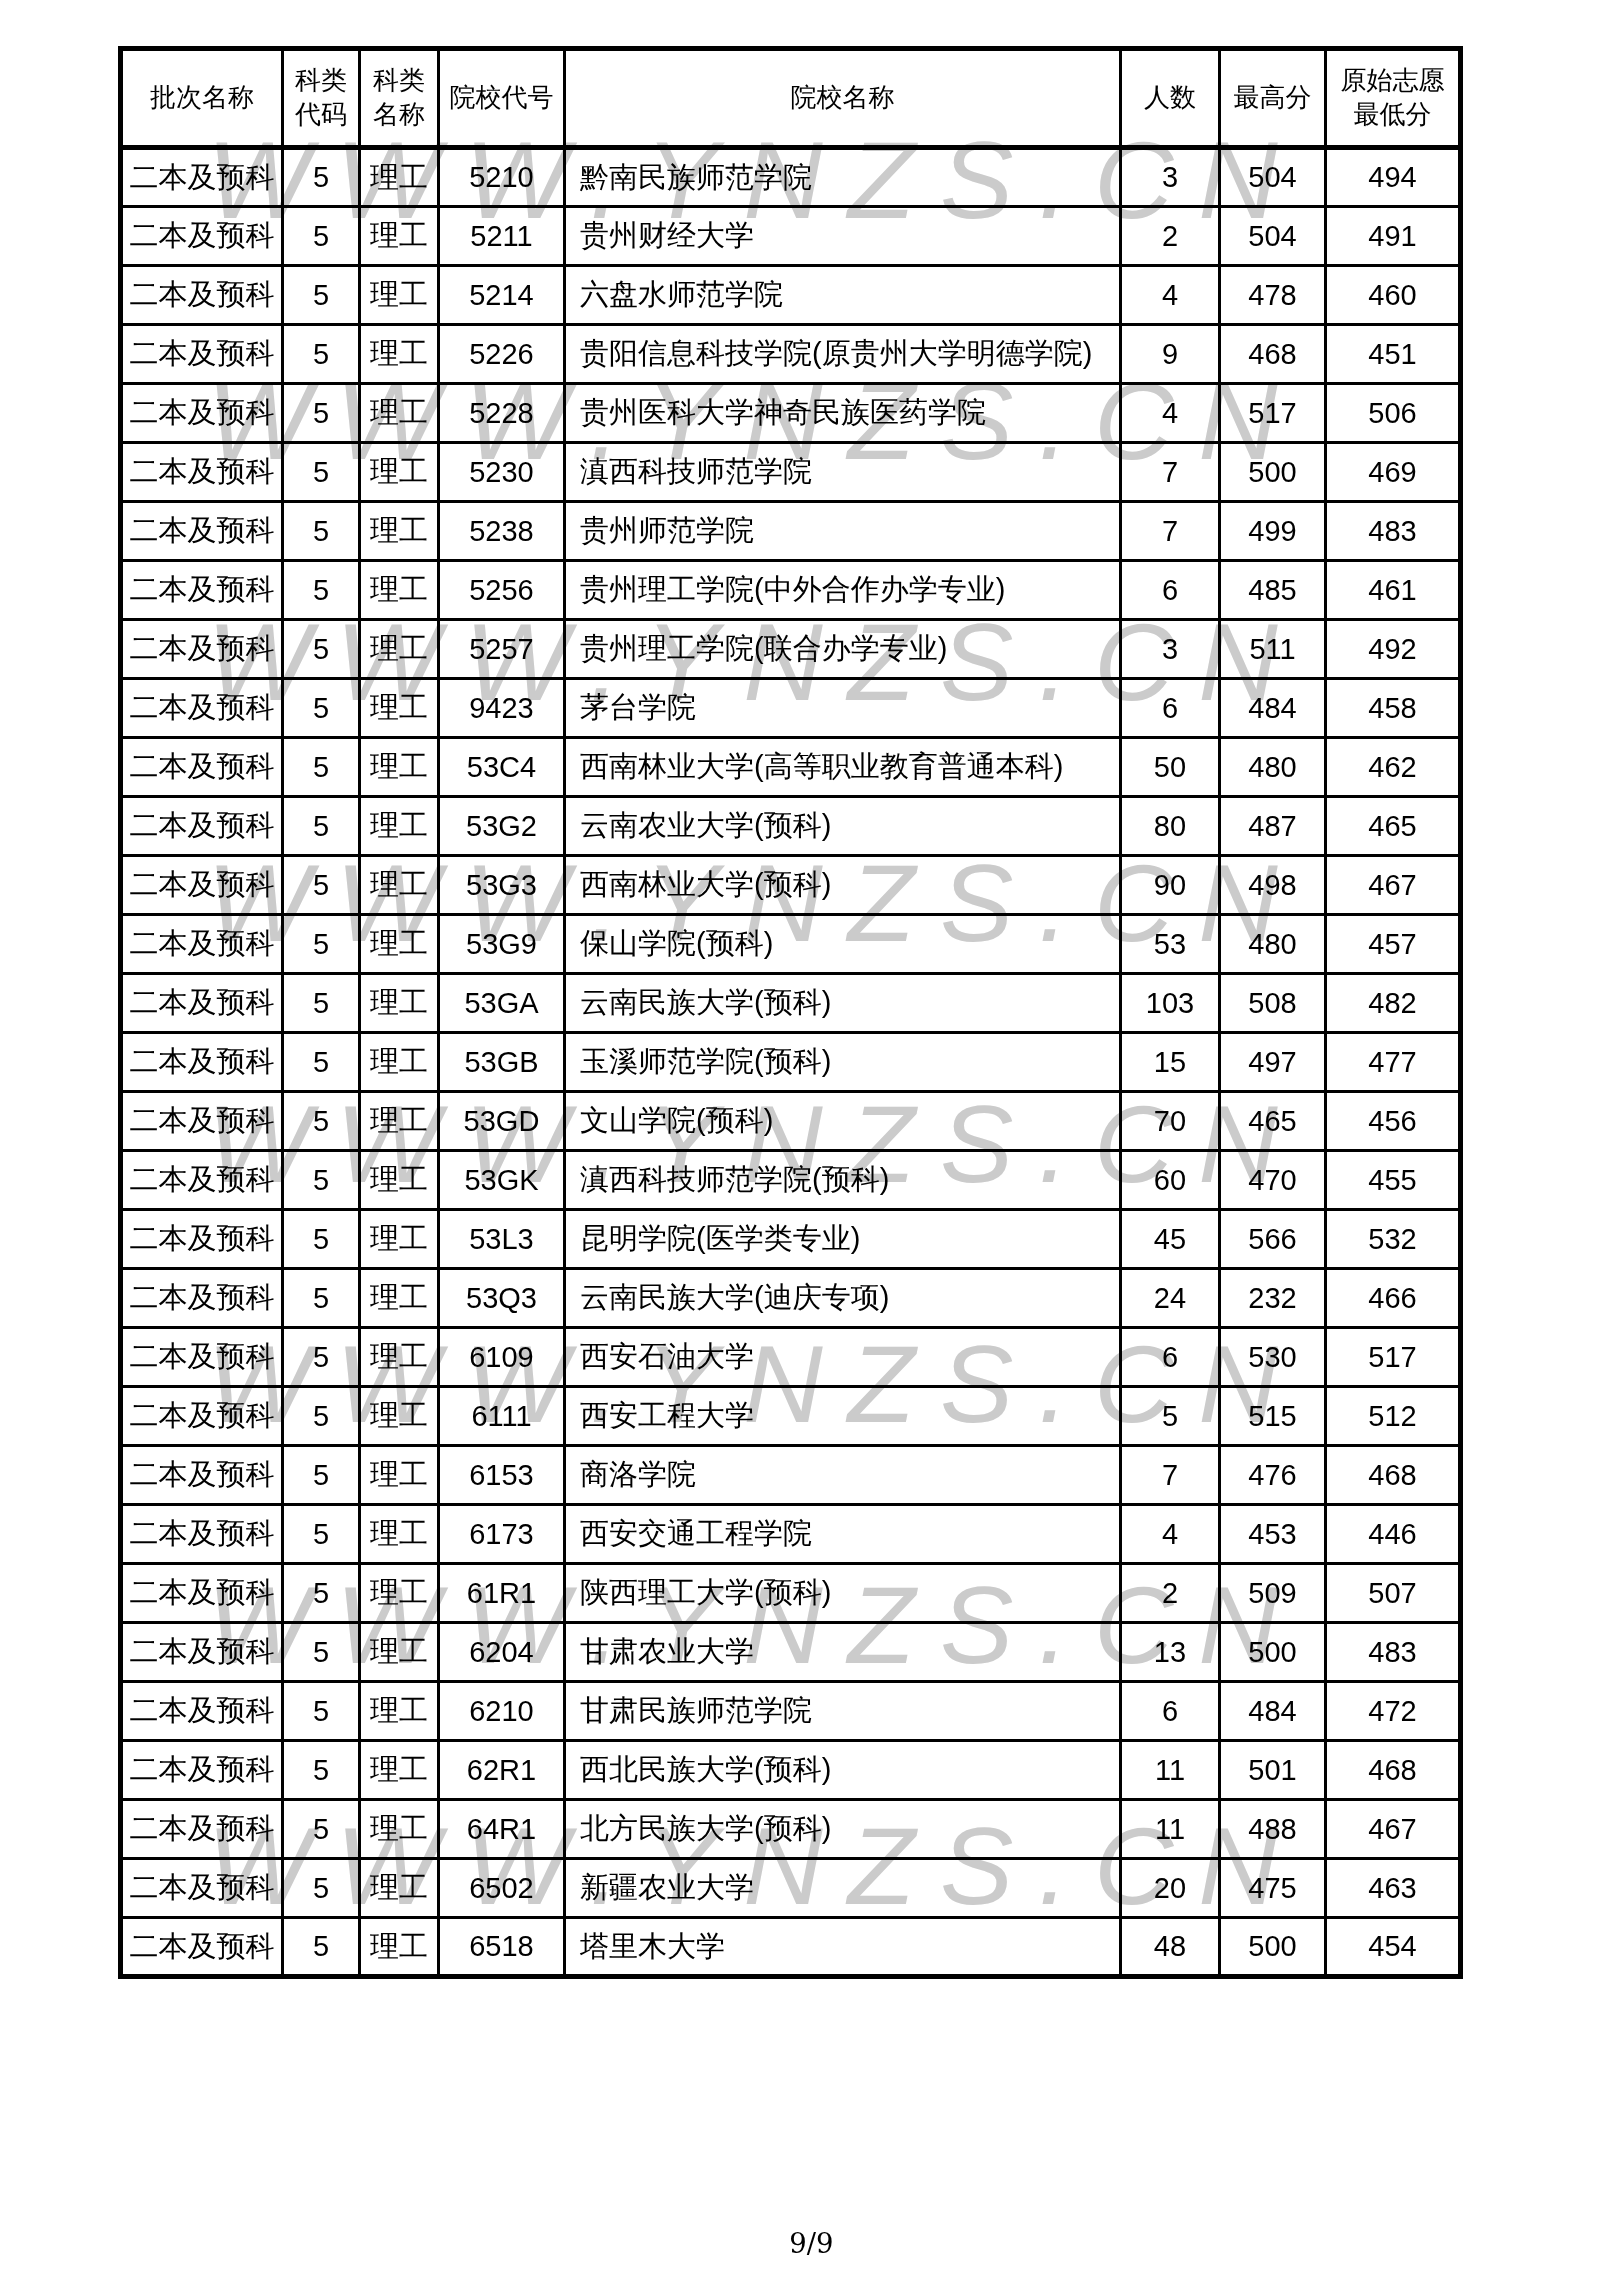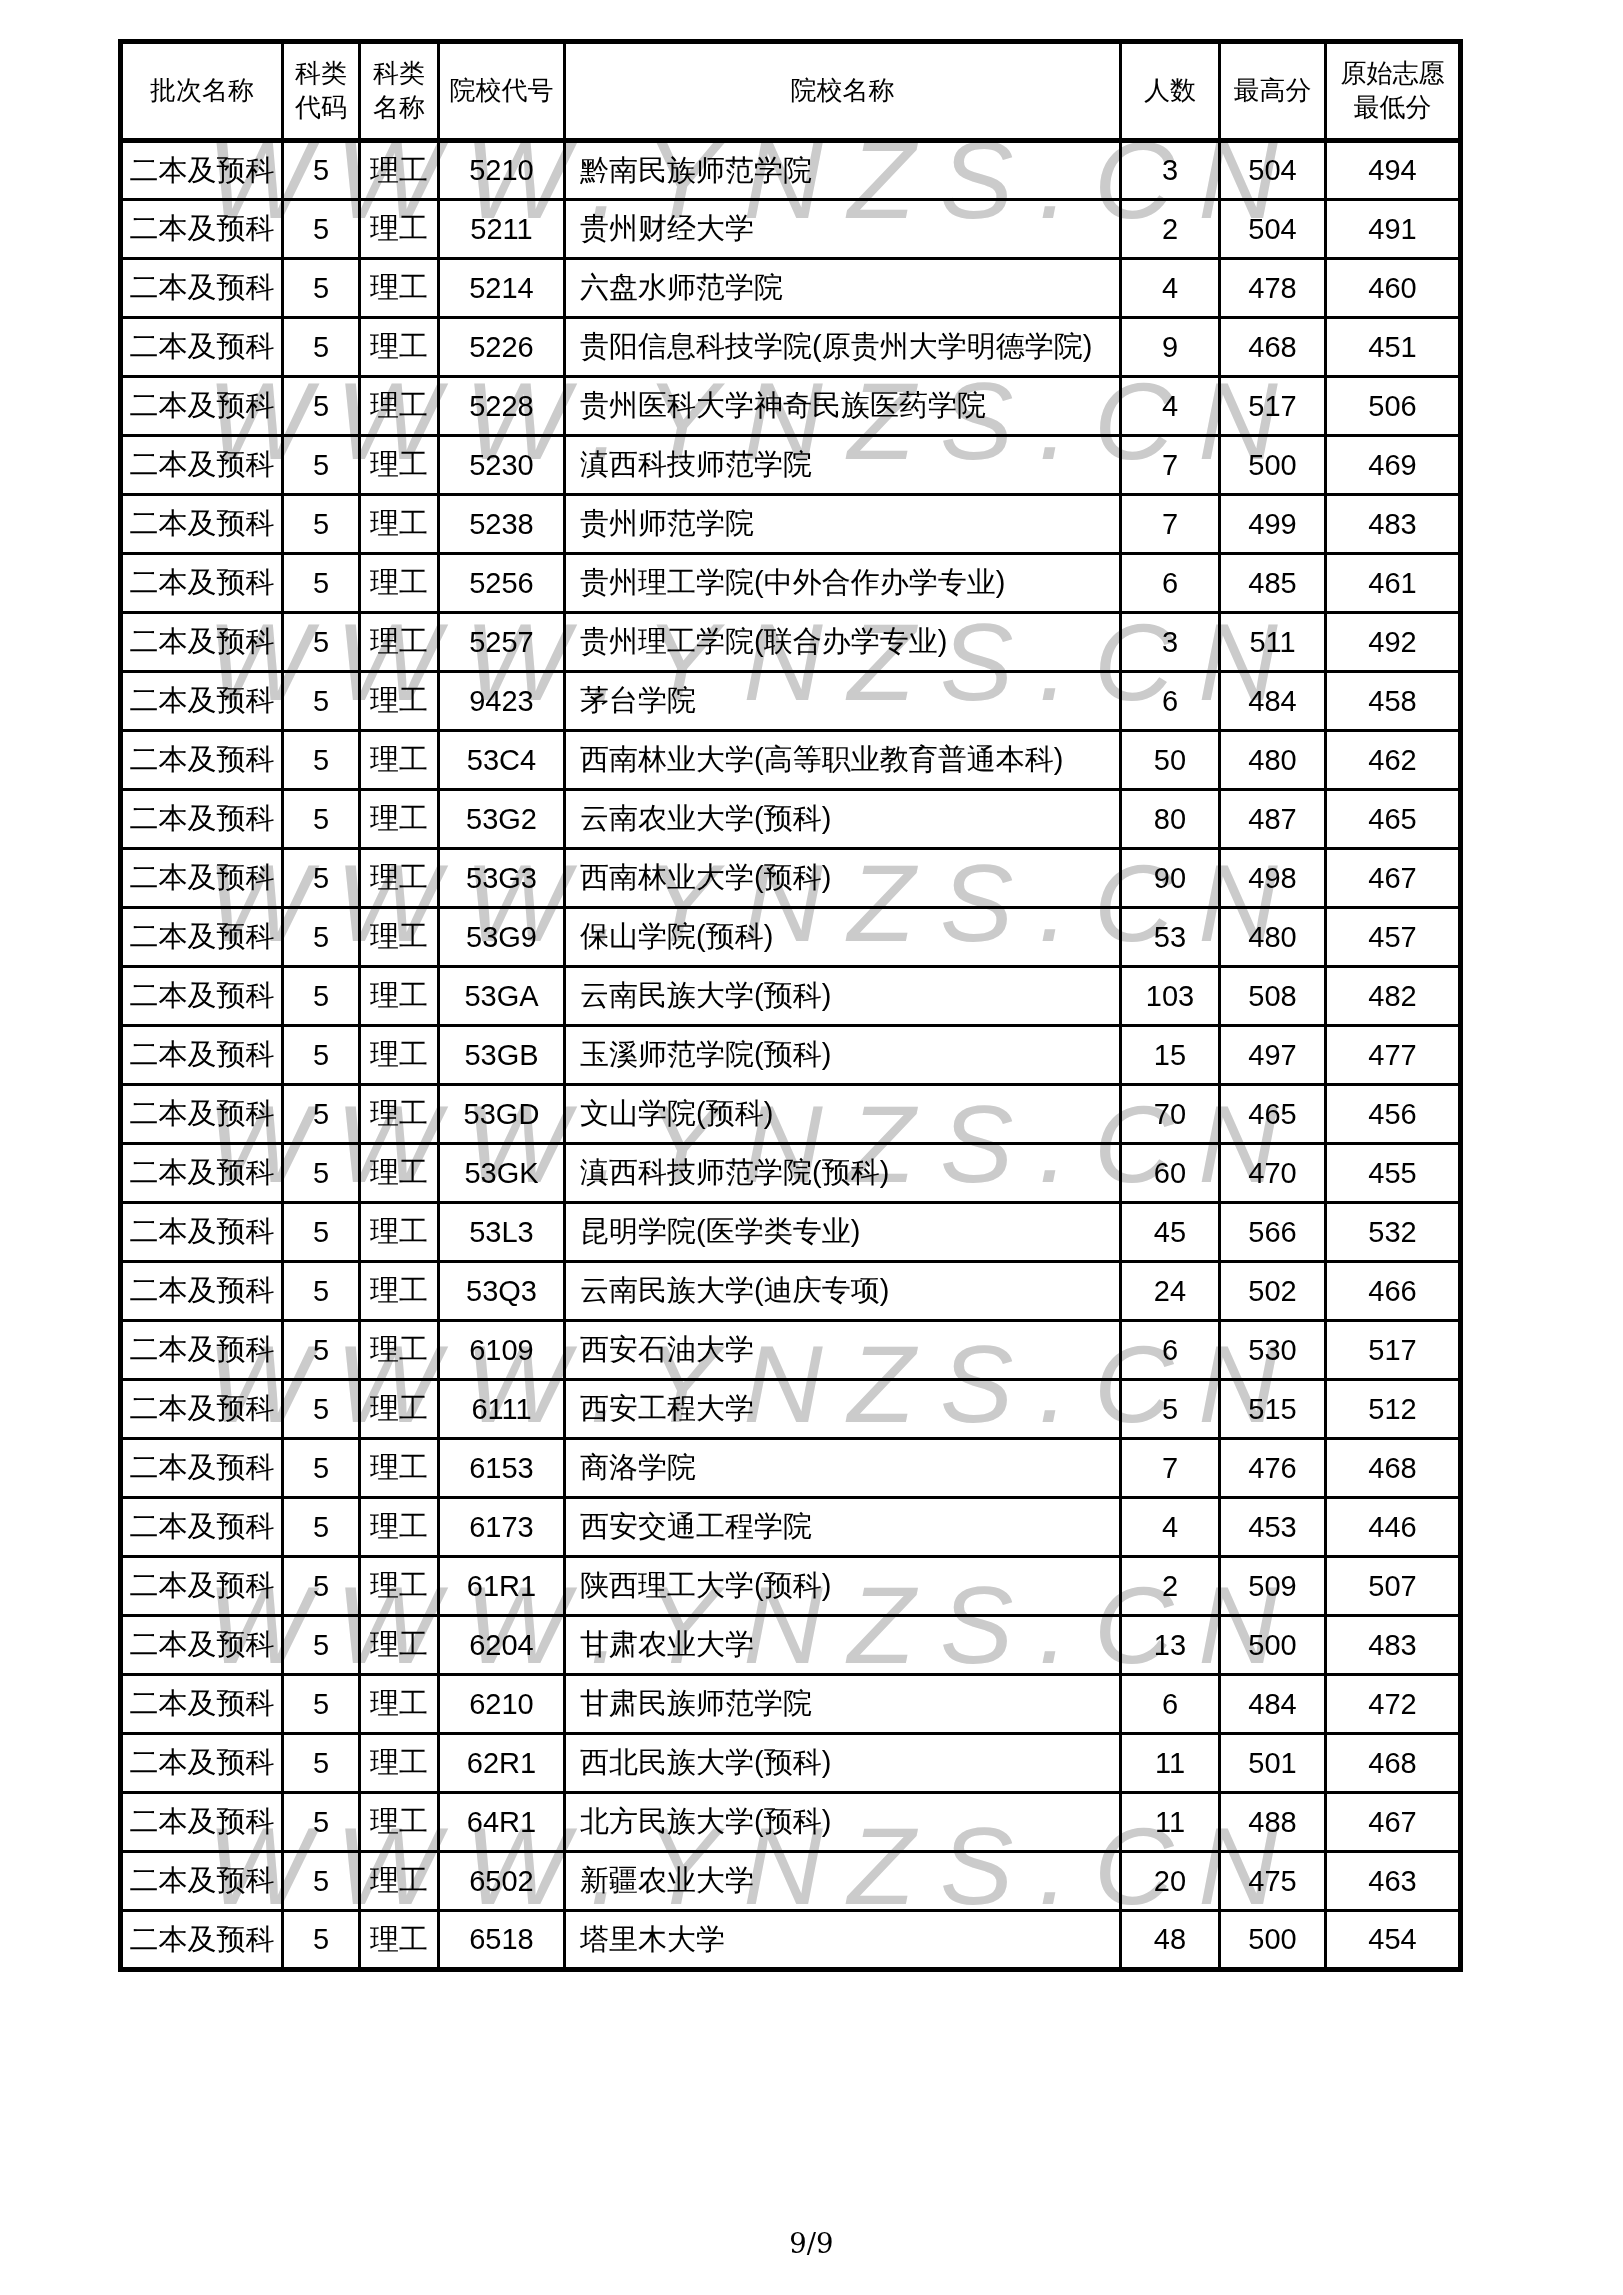--- a/index.html
+++ b/index.html
@@ -10,21 +10,21 @@
   }
   
   #watermark-layer{position:absolute;left:0;top:0;width:1623px;height:2295px;z-index:0;font-style:italic;}
   .watermark-band{
     position:absolute;left:207px;
     font-size:110px;line-height:1;letter-spacing:25px;white-space:nowrap;
     font-weight:400;
   }
   
   table#scores-table{
-    position:absolute;left:118px;top:39px;z-index:1;
+    position:absolute;left:118px;top:46px;z-index:1;
     width:1341px;table-layout:fixed;border-collapse:collapse;
     background:transparent;border:5.2px solid #000;
   }
   th,td{
     border:3.3px solid #000;border-top-width:3.9px;border-bottom-width:3.9px;
     padding:0;text-align:center;vertical-align:middle;color:#000;
     overflow:hidden;
   }
   thead tr{height:99px;}
   thead th{
@@ -279,21 +279,21 @@
         <td class="col-max_score">566</td>
         <td class="col-min_score">532</td>
       </tr>
       <tr>
         <td class="col-batch">二本及预科</td>
         <td class="col-subject_code">5</td>
         <td class="col-subject_name">理工</td>
         <td class="col-college_code">53Q3</td>
         <td class="col-college_name">云南民族大学(迪庆专项)</td>
         <td class="col-count">24</td>
-        <td class="col-max_score">502</td>
+        <td class="col-max_score">232</td>
         <td class="col-min_score">466</td>
       </tr>
       <tr>
         <td class="col-batch">二本及预科</td>
         <td class="col-subject_code">5</td>
         <td class="col-subject_name">理工</td>
         <td class="col-college_code">6109</td>
         <td class="col-college_name">西安石油大学</td>
         <td class="col-count">6</td>
         <td class="col-max_score">530</td>

